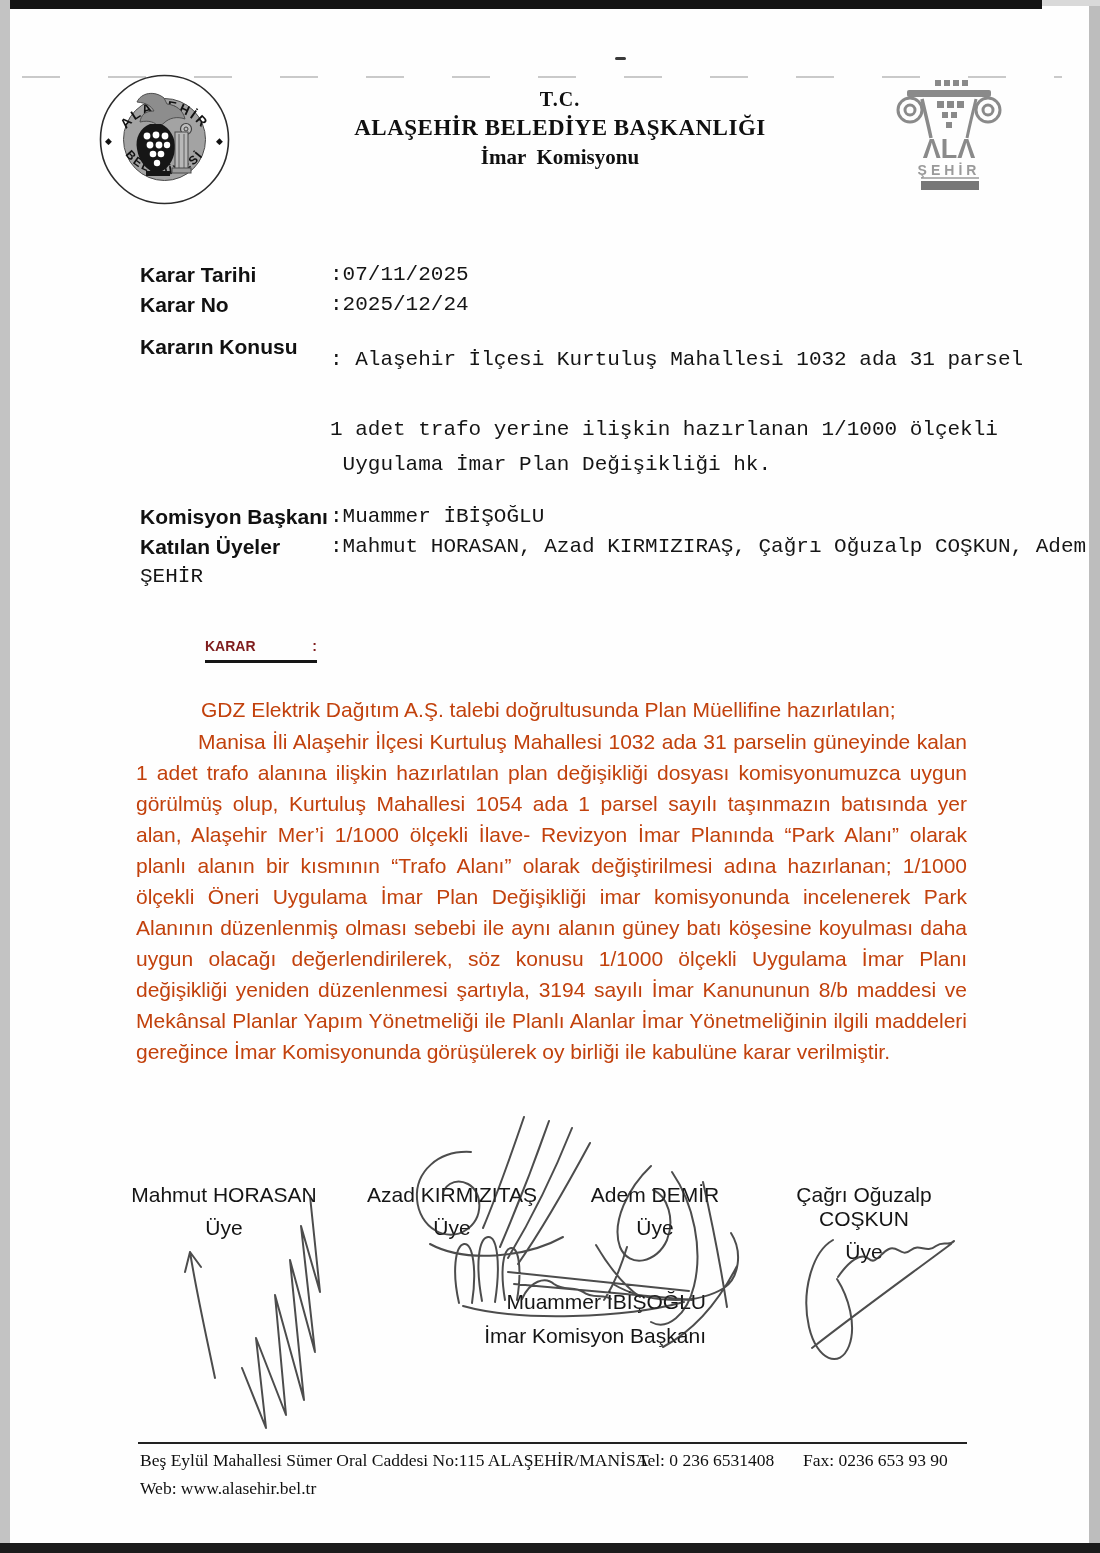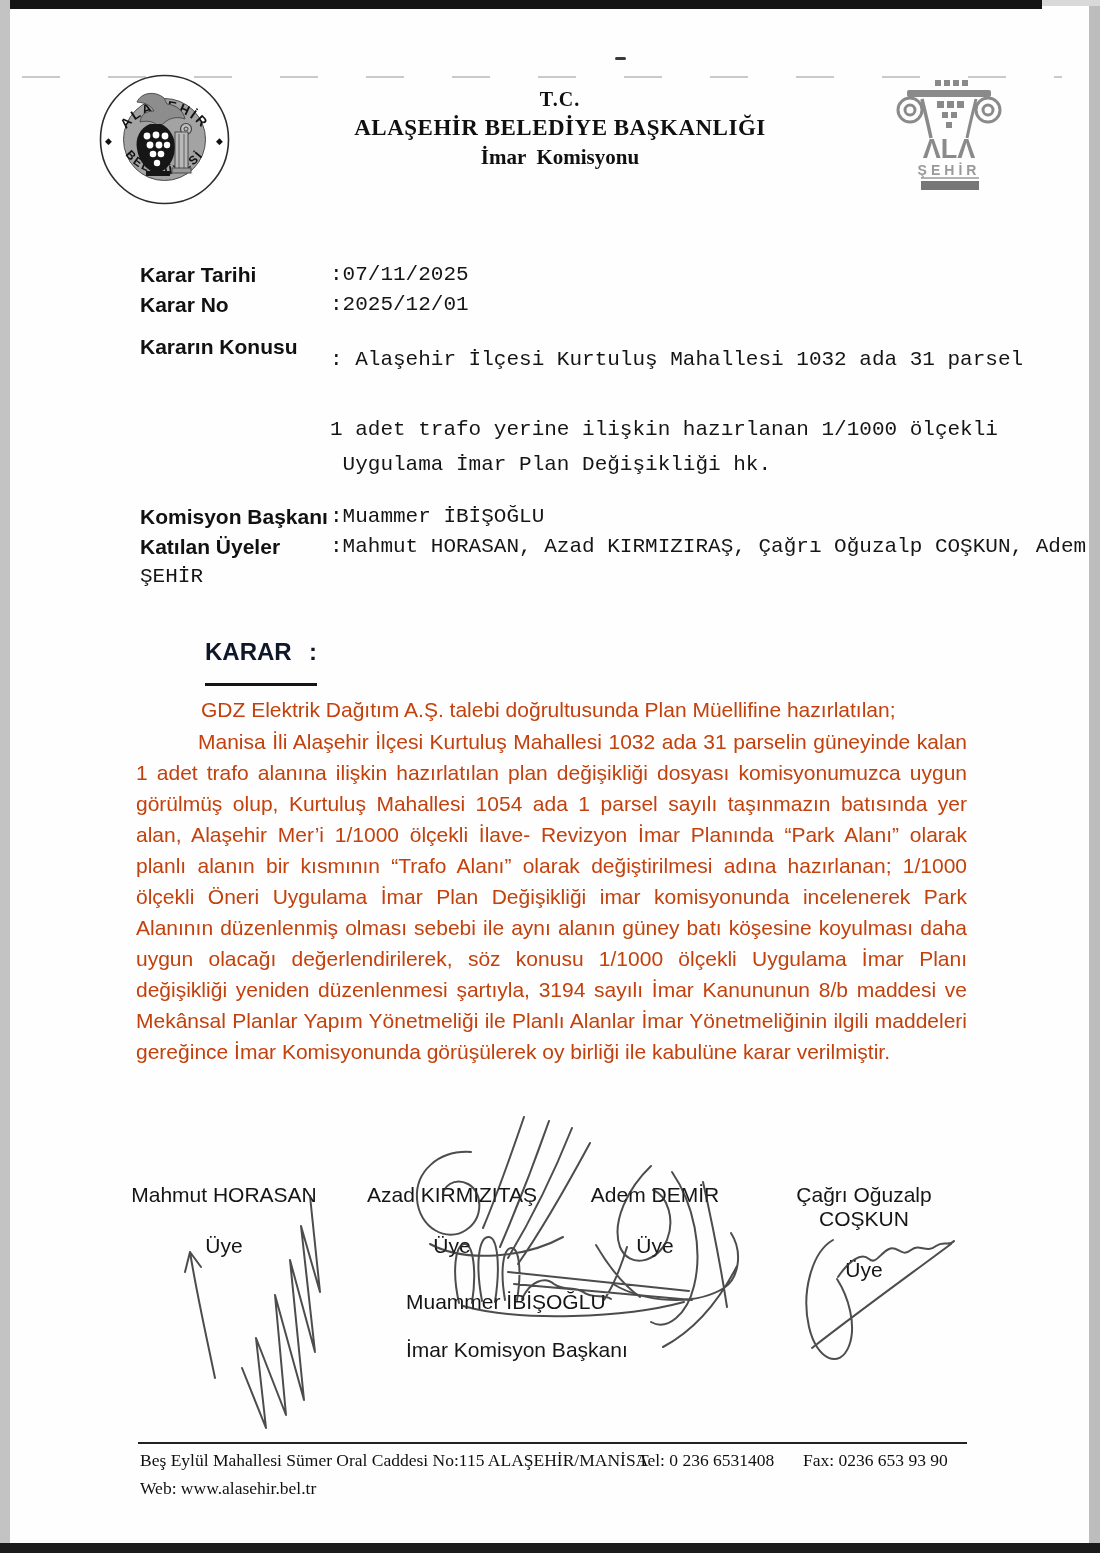--- a/index.html
+++ b/index.html
@@ -29,33 +29,33 @@
   .logo-right{position:absolute;left:893px;top:76px;width:112px;height:120px;}
 
   
   .meta-label{position:absolute;left:140px;font-size:21px;font-weight:bold;color:#111;}
   .meta-value{position:absolute;left:330px;font-size:21px;white-space:pre;color:#151515;font-family:Liberation Mono, monospace;}
 
   
   .karar-head{
     position:absolute;left:205px;top:638px;width:112px;
     display:flex;justify-content:space-between;align-items:flex-end;
-    border-bottom:3px solid #151515;padding-bottom:17px;
-    font-size:24px;font-weight:bold;color:#0f172a;
+    border-bottom:3px solid #151515;padding-bottom:6px;
+    font-size:14px;font-weight:bold;color:#7f1d1d;
   }
   .body-par{position:absolute;left:136px;width:831px;font-size:21px;line-height:31px;
     text-align:justify;color:#c2410c;}
   .indent{text-indent:62px;}
 
   
   .sig-col{position:absolute;width:230px;text-align:center;font-size:21px;color:#151515;}
-  .sig-col .role{margin-top:27px;}
-  .chair-col{position:absolute;left:406px;top:1290px;width:300px;text-align:left;
+  .sig-col .role{margin-top:9px;}
+  .chair-col{position:absolute;left:406px;top:1290px;width:300px;text-align:right;
     font-size:21px;color:#151515;}
-  .chair-col .role{margin-top:24px;}
+  .chair-col .role{margin-top:10px;}
   .sig-svg{position:absolute;left:0;top:0;width:1100px;height:1553px;pointer-events:none;}
 
   
   .footer-rule{position:absolute;left:138px;top:1442px;width:829px;height:2px;background:#222;}
   .ftr{position:absolute;font-family:"Liberation Serif",serif;font-size:17.5px;color:#101010;white-space:pre;}
 </style>
 </head>
 <body>
 
 <div class="page">
@@ -140,21 +140,21 @@
     </g>
     <text x="56" y="82" text-anchor="middle" font-family="Liberation Sans, sans-serif" font-weight="bold" font-size="27" fill="#8a8a8a">ΛLΛ</text>
     <text x="56" y="99" text-anchor="middle" font-family="Liberation Sans, sans-serif" font-weight="bold" font-size="14" letter-spacing="4" fill="#9a9a9a">ŞEHİR</text>
     <line x1="28" y1="102" x2="86" y2="102" stroke="#9a9a9a" stroke-width="1.5"></line>
     <rect x="28" y="105" width="58" height="9" fill="#777777"></rect>
   </svg>
 
   <div class="meta-label" style="top:263px">Karar Tarihi</div>
   <div class="meta-value" style="top:263px">:07/11/2025</div>
   <div class="meta-label" style="top:293px">Karar No</div>
-  <div class="meta-value" style="top:293px">:2025/12/01</div>
+  <div class="meta-value" style="top:293px">:2025/12/24</div>
 
   <div class="meta-label" style="top:335px">Kararın Konusu</div>
   <div class="meta-value" style="top:348px">: Alaşehir İlçesi Kurtuluş Mahallesi 1032 ada 31 parsel</div>
   <div class="meta-value" style="top:418px">1 adet trafo yerine ilişkin hazırlanan 1/1000 ölçekli</div>
   <div class="meta-value" style="top:453px"> Uygulama İmar Plan Değişikliği hk.</div>
 
   <div class="meta-label" style="top:505px">Komisyon Başkanı</div>
   <div class="meta-value" style="top:505px">:Muammer İBİŞOĞLU</div>
   <div class="meta-label" style="top:535px">Katılan Üyeler</div>
   <div class="meta-value" style="top:535px">:Mahmut HORASAN, Azad KIRMIZIRAŞ, Çağrı Oğuzalp COŞKUN, Adem</div>

